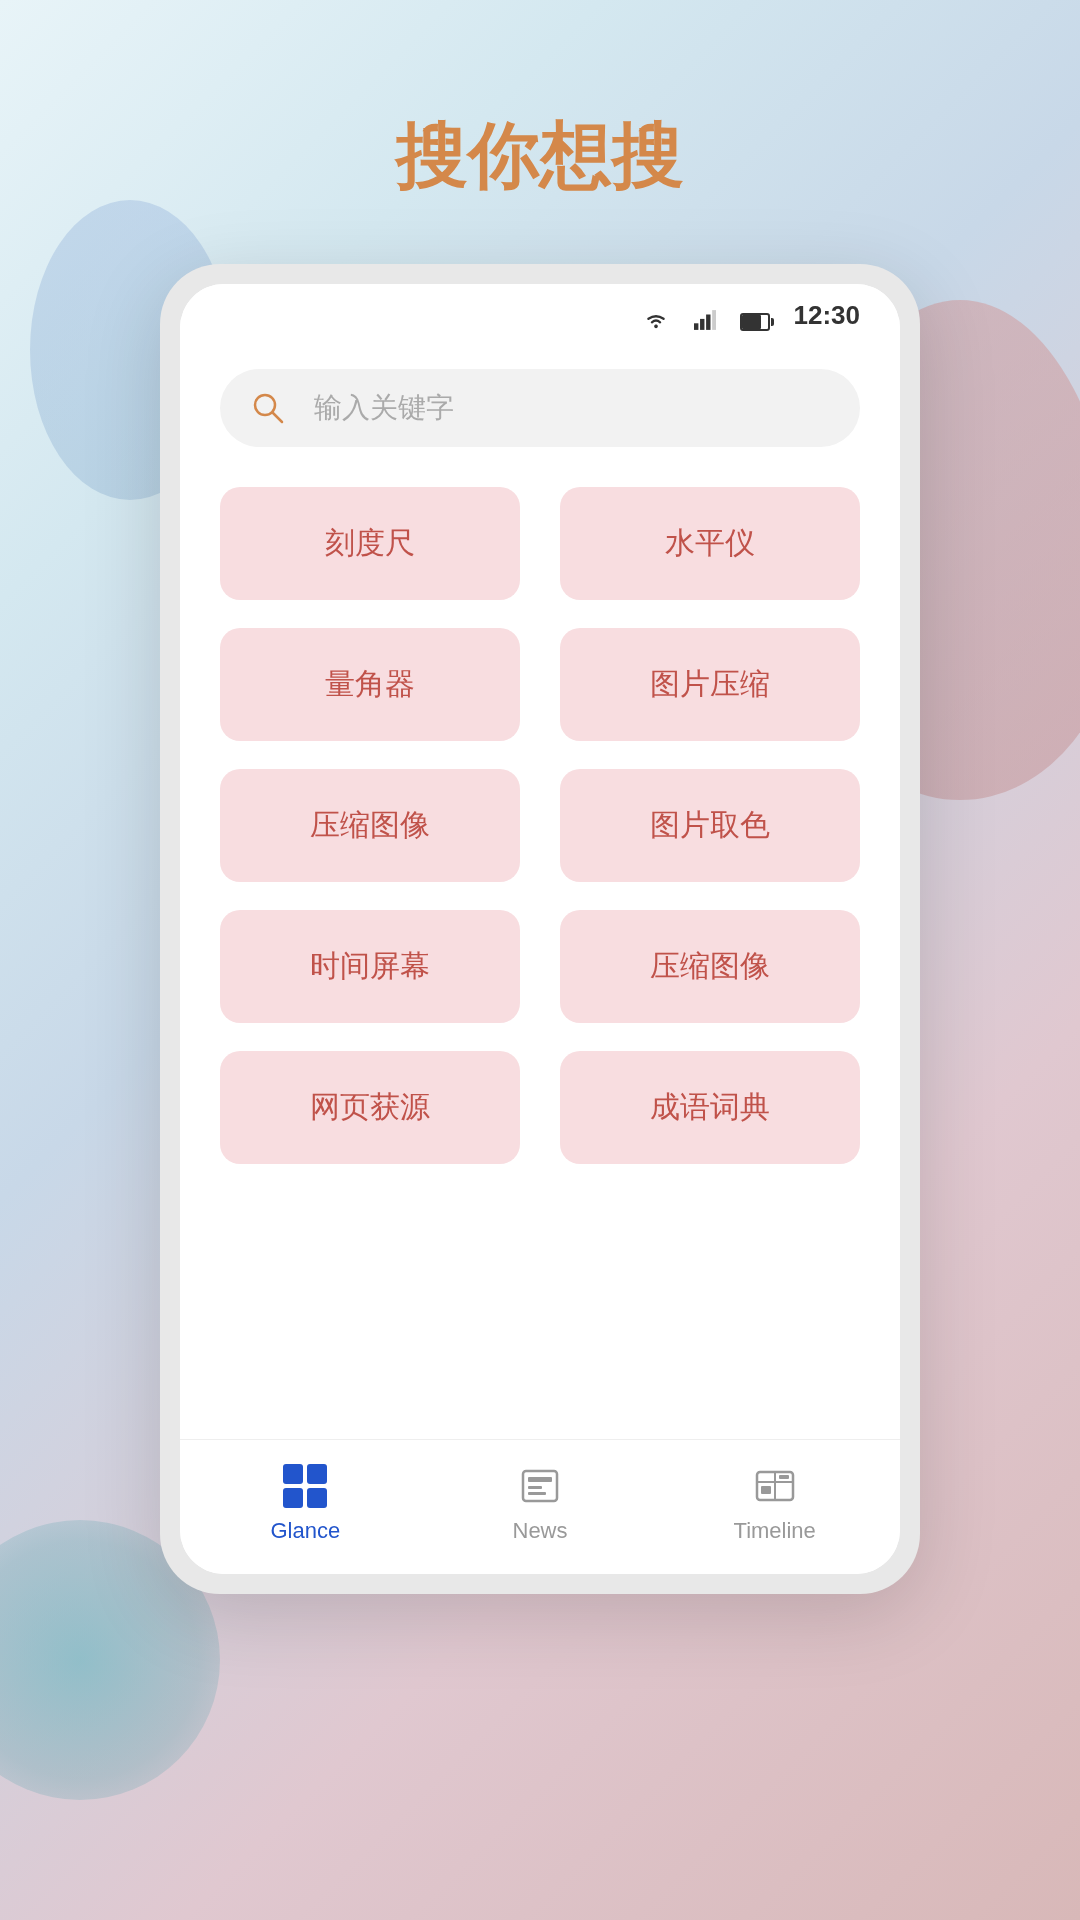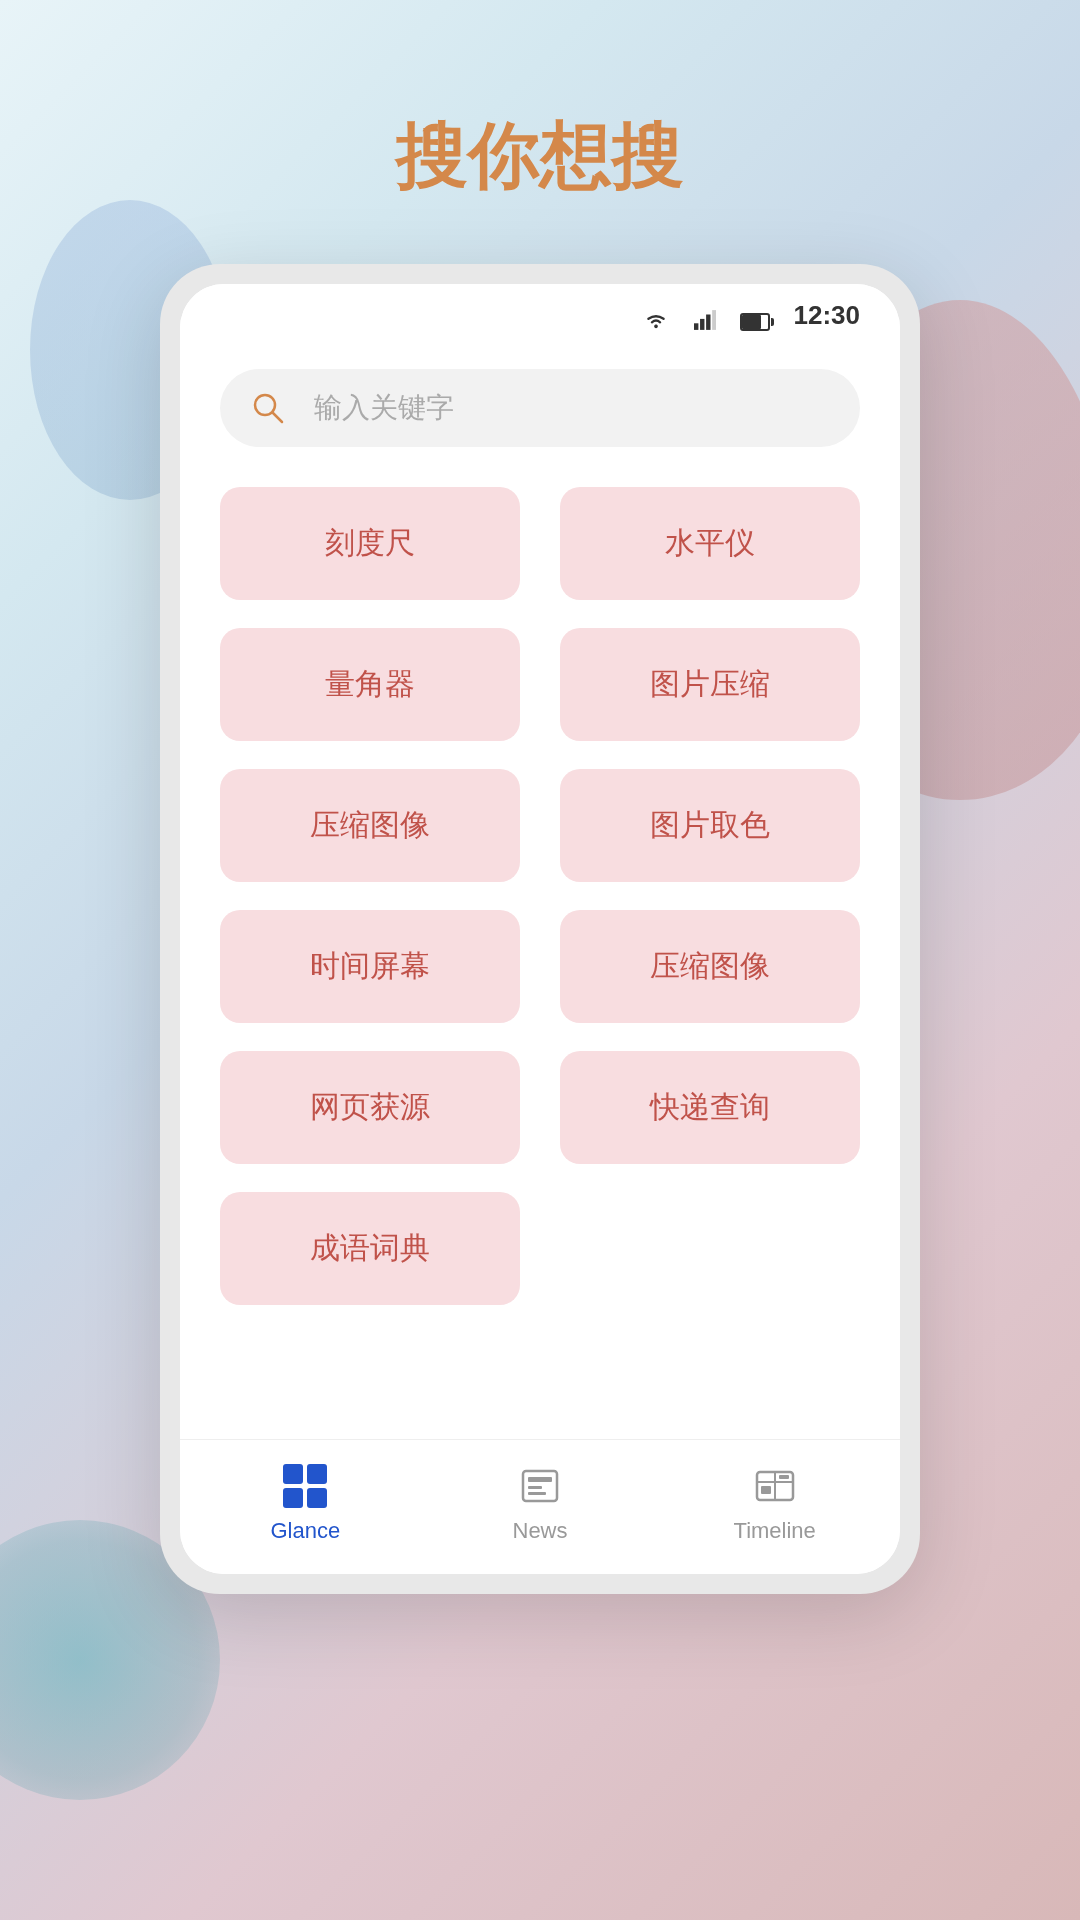--- a/index.html
+++ b/index.html
@@ -306,21 +306,20 @@
       <div class="tools-grid" id="tools-grid">
       <button class="tool-btn">刻度尺</button>
           <button class="tool-btn">水平仪</button>
           <button class="tool-btn">量角器</button>
           <button class="tool-btn">图片压缩</button>
           <button class="tool-btn">压缩图像</button>
           <button class="tool-btn">图片取色</button>
           <button class="tool-btn">时间屏幕</button>
           <button class="tool-btn">压缩图像</button>
           <button class="tool-btn">网页获源</button>
-          <button class="tool-btn">快递查询</button>
           <button class="tool-btn">成语词典</button>
         </div>
 
     </div>
 
     <div class="bottom-nav">
 
       <div class="nav-item">
         <div class="nav-icon-wrapper">
           <div class="glance-grid">

